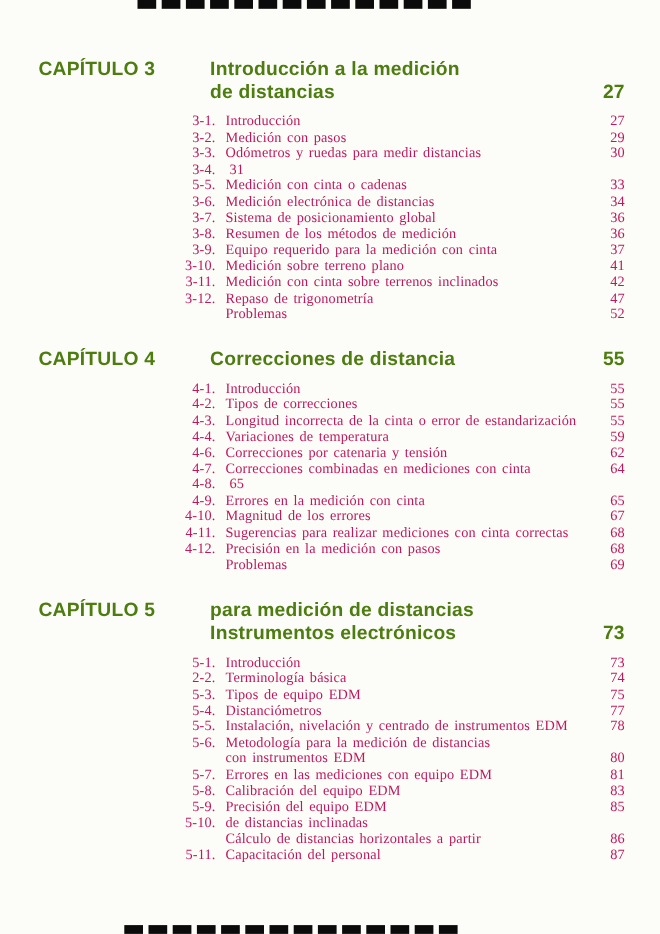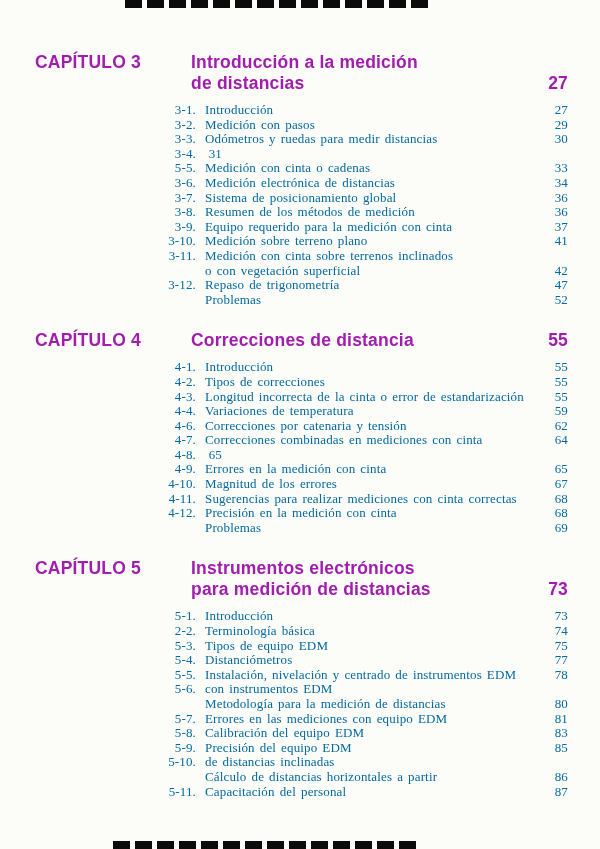--- a/index.html
+++ b/index.html
@@ -23,21 +23,21 @@
     left: 35px;
     top: 52px;
     width: 533px; 
   }
   .chapter + .chapter { margin-top: 23px; }
 
   .chapter-head {
     display: flex;
     font-family: "Liberation Sans", sans-serif;
     font-weight: bold;
-    color: #a21caf;
+    color: #4d7c0f;
     letter-spacing: 0.2px;
   }
   .chapter-label {
     width: 120px;
     flex: none;
     font-size: 17.5px;
     line-height: 21px;
   }
   .chapter-title { flex: 1; font-size: 17.5px; line-height: 21px; margin-left: 36px; }
   .chapter-title .title-line { white-space: nowrap; }
@@ -51,21 +51,21 @@
   }
 
   .entries { margin: 9px 0 0 120px; }
   .entry {
     display: flex;
     align-items: flex-start;
     font-size: 13px;
     line-height: 14.6px;
     letter-spacing: 0.15px;
     word-spacing: 1.6px;
-    color: #0369a1;
+    color: #be185d;
   }
   .entry-num { width: 41px; flex: none; text-align: right; }
   .entry-title { flex: 1; padding-left: 9px; }
   .entry-title .entry-line { white-space: nowrap; }
   .entry-page {
     align-self: flex-end;
     text-align: right;
     min-width: 26px;
     flex: none;
   }
@@ -181,21 +181,20 @@
           <div class="entry-num">3-10.</div>
           <div class="entry-title">
             <div class="entry-line">Medición sobre terreno plano</div>
           </div>
           <div class="entry-page">41</div>
         </div>
         <div class="entry">
           <div class="entry-num">3-11.</div>
           <div class="entry-title">
             <div class="entry-line">Medición con cinta sobre terrenos inclinados</div>
-            <div class="entry-line">o con vegetación superficial</div>
           </div>
           <div class="entry-page">42</div>
         </div>
         <div class="entry">
           <div class="entry-num">3-12.</div>
           <div class="entry-title">
             <div class="entry-line">Repaso de trigonometría</div>
           </div>
           <div class="entry-page">47</div>
         </div>
@@ -280,39 +279,39 @@
         <div class="entry">
           <div class="entry-num">4-11.</div>
           <div class="entry-title">
             <div class="entry-line">Sugerencias para realizar mediciones con cinta correctas</div>
           </div>
           <div class="entry-page">68</div>
         </div>
         <div class="entry">
           <div class="entry-num">4-12.</div>
           <div class="entry-title">
-            <div class="entry-line">Precisión en la medición con cinta</div>
+            <div class="entry-line">Precisión en la medición con pasos</div>
           </div>
           <div class="entry-page">68</div>
         </div>
         <div class="entry">
           <div class="entry-num"></div>
           <div class="entry-title">
             <div class="entry-line">Problemas</div>
           </div>
           <div class="entry-page">69</div>
         </div>
       </div>
     </section>
     <section class="chapter">
       <div class="chapter-head">
         <div class="chapter-label">CAPÍTULO 5</div>
         <div class="chapter-title">
+          <div class="title-line">para medición de distancias</div>
           <div class="title-line">Instrumentos electrónicos</div>
-          <div class="title-line">para medición de distancias</div>
         </div>
         <div class="chapter-page">73</div>
       </div>
       <div class="entries">
         <div class="entry">
           <div class="entry-num">5-1.</div>
           <div class="entry-title">
             <div class="entry-line">Introducción</div>
           </div>
           <div class="entry-page">73</div>
@@ -341,22 +340,22 @@
         <div class="entry">
           <div class="entry-num">5-5.</div>
           <div class="entry-title">
             <div class="entry-line">Instalación, nivelación y centrado de instrumentos EDM</div>
           </div>
           <div class="entry-page">78</div>
         </div>
         <div class="entry">
           <div class="entry-num">5-6.</div>
           <div class="entry-title">
+            <div class="entry-line">Metodología para la medición de distancias</div>
             <div class="entry-line">con instrumentos EDM</div>
-            <div class="entry-line">Metodología para la medición de distancias</div>
           </div>
           <div class="entry-page">80</div>
         </div>
         <div class="entry">
           <div class="entry-num">5-7.</div>
           <div class="entry-title">
             <div class="entry-line">Errores en las mediciones con equipo EDM</div>
           </div>
           <div class="entry-page">81</div>
         </div>

